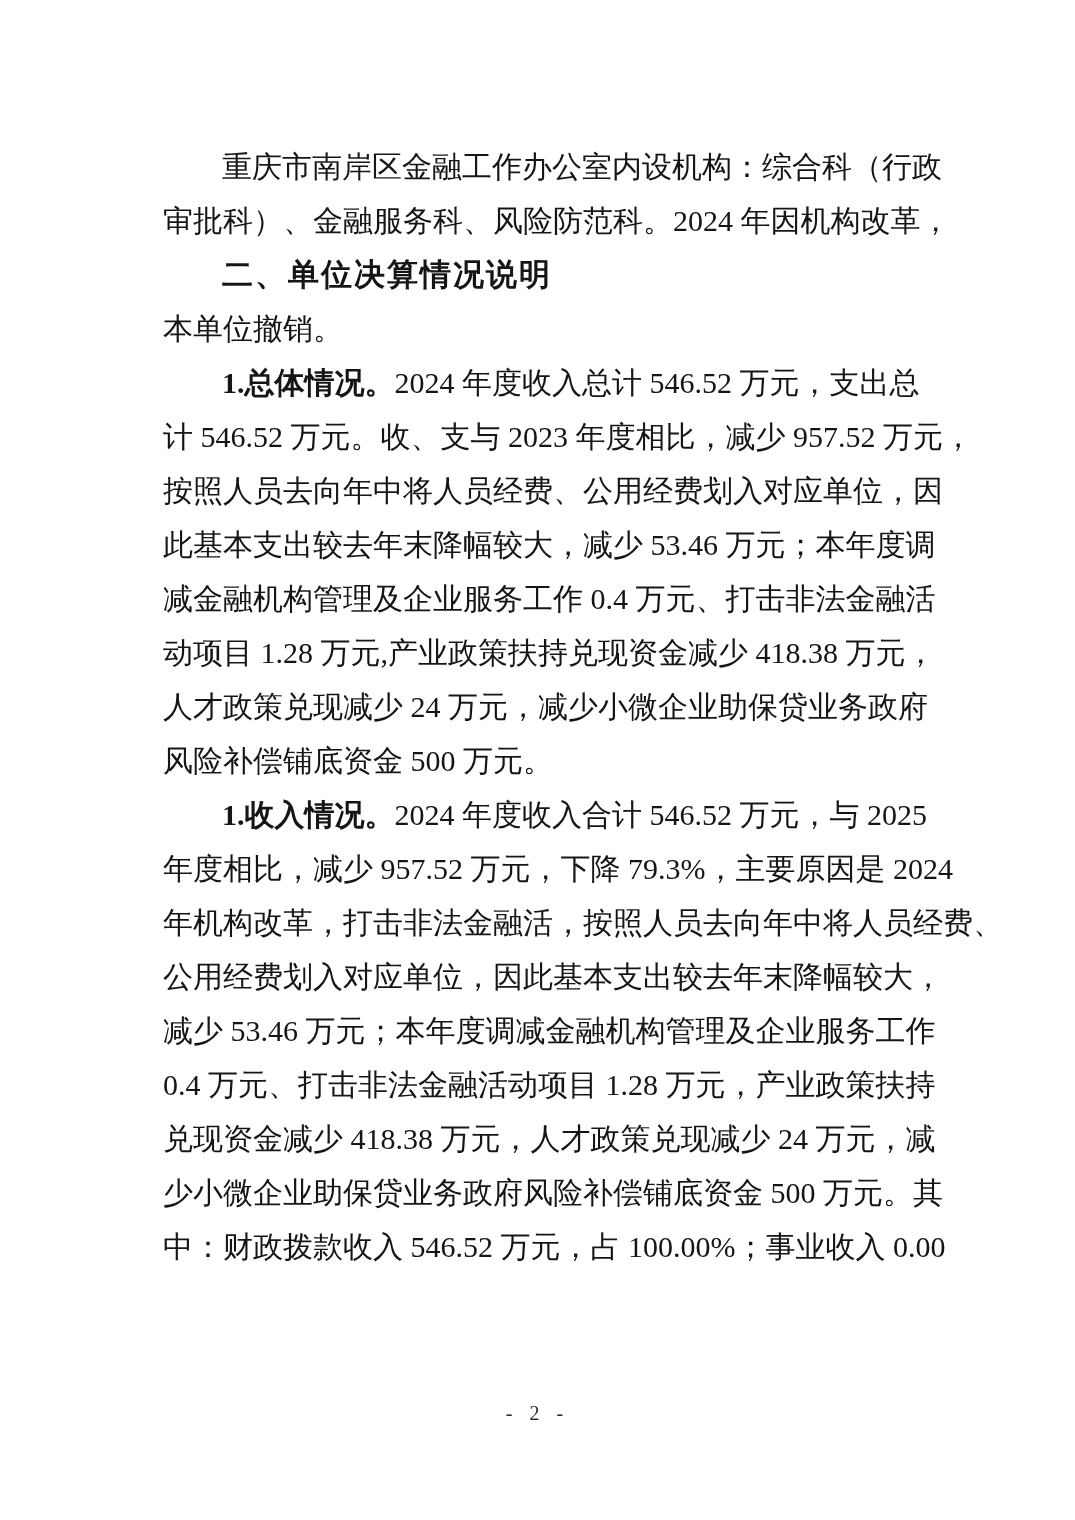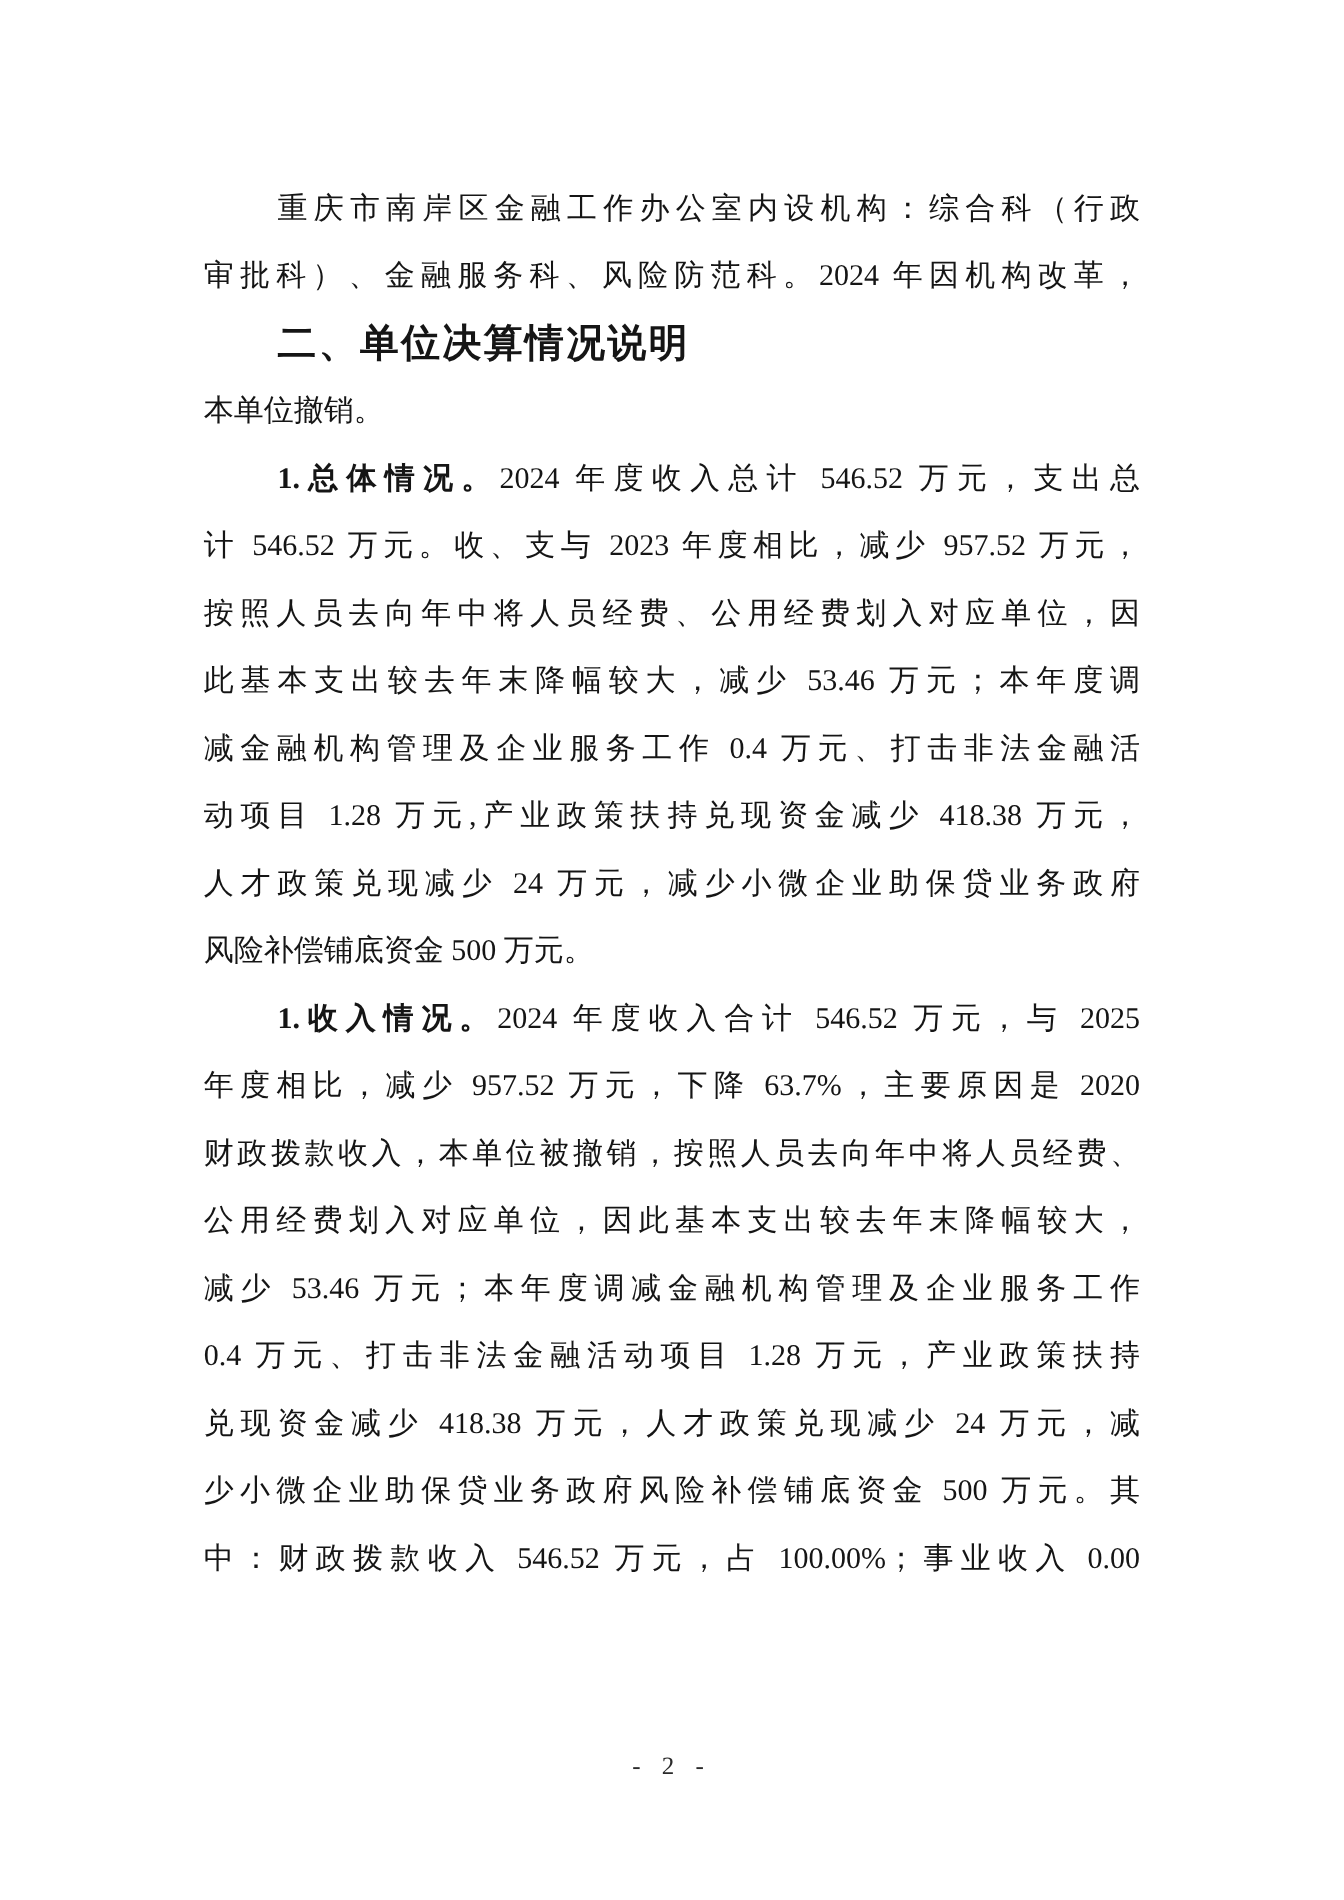--- a/index.html
+++ b/index.html
@@ -18,21 +18,21 @@
   }
   .content {
     position: absolute;
     left: 163px;
     top: 140px;
     width: 749px;
   }
   .line {
     height: 54px;
     line-height: 54px;
-    font-size: 24px;
+    font-size: 30px;
     white-space: nowrap;
     text-align: justify;
     text-align-last: justify;
     text-justify: inter-character;
   }
   .line.indent { text-indent: 59px; }
   .line.last  { text-align-last: left; }
   .line.h1 {
     font-family: "Liberation Sans", "DejaVu Sans", sans-serif;
     font-weight: 700;
@@ -68,22 +68,22 @@
       <div class="line body last"><span class="seg">本单位撤销。</span></div>
       <div class="line body indent"><span class="seg-bold">1.总体情况。</span><span class="seg">2024 年度收入总计 546.52 万元，支出总</span></div>
       <div class="line body"><span class="seg">计 546.52 万元。收、支与 2023 年度相比，减少 957.52 万元，</span></div>
       <div class="line body"><span class="seg">按照人员去向年中将人员经费、公用经费划入对应单位，因</span></div>
       <div class="line body"><span class="seg">此基本支出较去年末降幅较大，减少 53.46 万元；本年度调</span></div>
       <div class="line body"><span class="seg">减金融机构管理及企业服务工作 0.4 万元、打击非法金融活</span></div>
       <div class="line body"><span class="seg">动项目 1.28 万元,产业政策扶持兑现资金减少 418.38 万元，</span></div>
       <div class="line body"><span class="seg">人才政策兑现减少 24 万元，减少小微企业助保贷业务政府</span></div>
       <div class="line body last"><span class="seg">风险补偿铺底资金 500 万元。</span></div>
       <div class="line body indent"><span class="seg-bold">1.收入情况。</span><span class="seg">2024 年度收入合计 546.52 万元，与 2025</span></div>
-      <div class="line body"><span class="seg">年度相比，减少 957.52 万元，下降 63.7%，主要原因是 2020</span></div>
-      <div class="line body"><span class="seg">财政拨款收入，本单位被撤销，按照人员去向年中将人员经费、</span></div>
+      <div class="line body"><span class="seg">年度相比，减少 957.52 万元，下降 79.3%，主要原因是 2024</span></div>
+      <div class="line body"><span class="seg">年机构改革，打击非法金融活，按照人员去向年中将人员经费、</span></div>
       <div class="line body"><span class="seg">公用经费划入对应单位，因此基本支出较去年末降幅较大，</span></div>
       <div class="line body"><span class="seg">减少 53.46 万元；本年度调减金融机构管理及企业服务工作</span></div>
       <div class="line body"><span class="seg">0.4 万元、打击非法金融活动项目 1.28 万元，产业政策扶持</span></div>
       <div class="line body"><span class="seg">兑现资金减少 418.38 万元，人才政策兑现减少 24 万元，减</span></div>
       <div class="line body"><span class="seg">少小微企业助保贷业务政府风险补偿铺底资金 500 万元。其</span></div>
       <div class="line body"><span class="seg">中：财政拨款收入 546.52 万元，占 100.00%；事业收入 0.00</span></div>
     </div>
   <div class="footer">- 2 -</div>
 </div>
 

